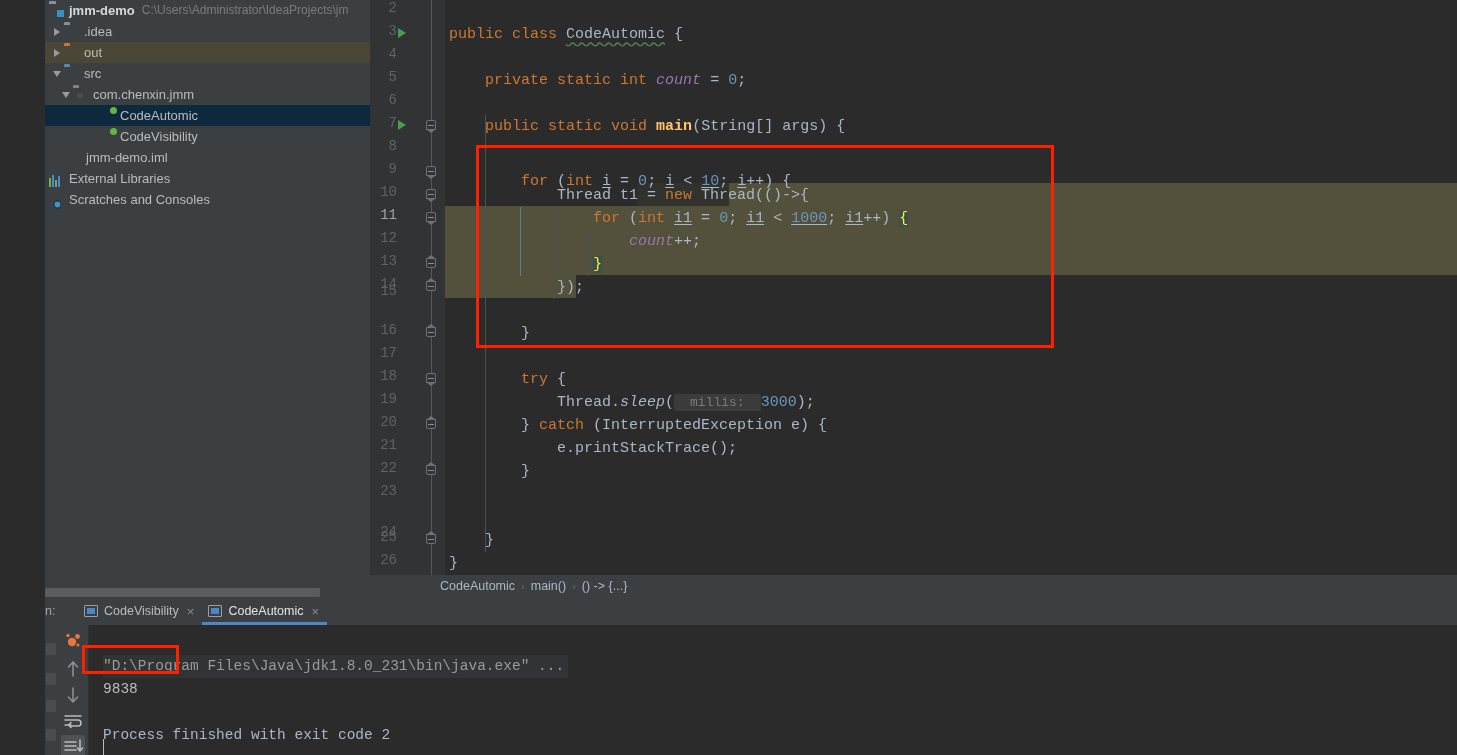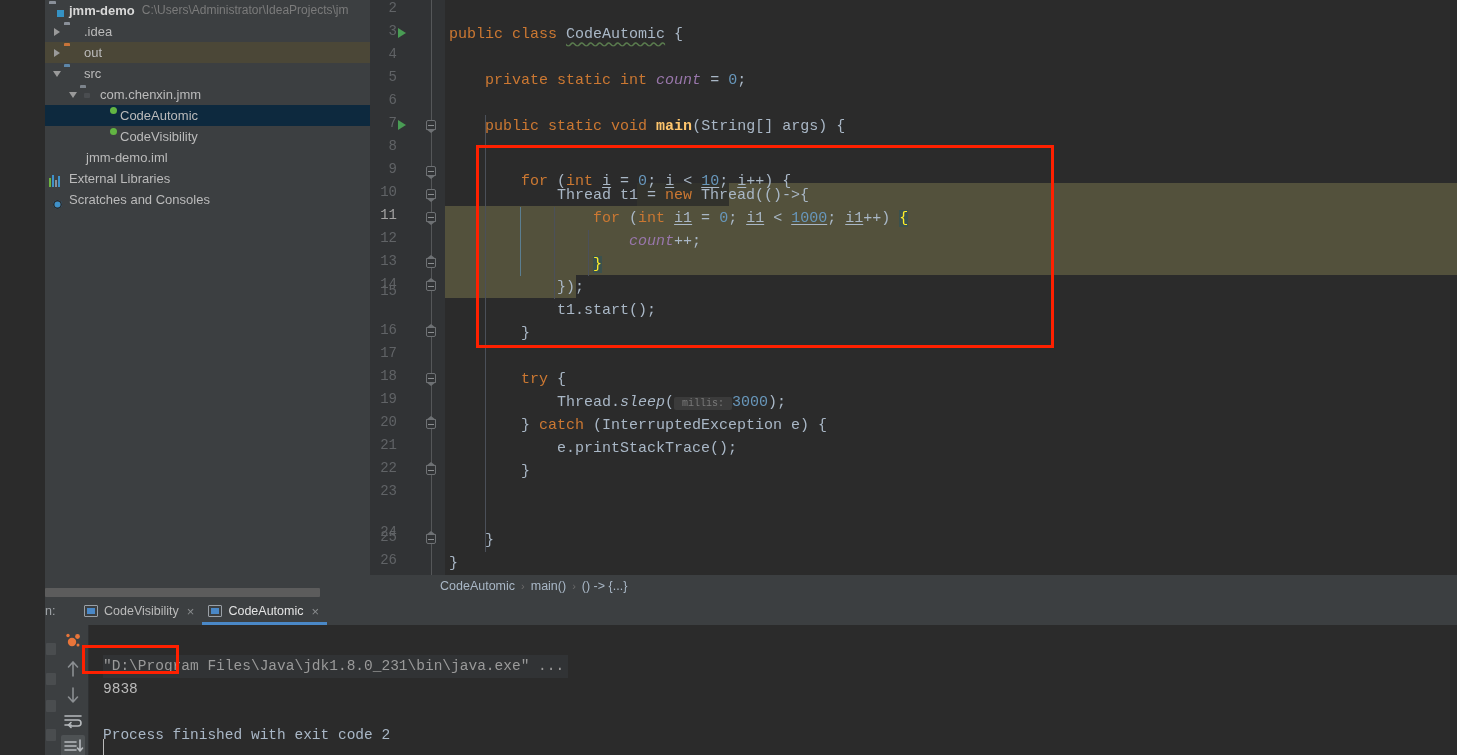--- a/index.html
+++ b/index.html
@@ -246,22 +246,22 @@
   .kw  { color: #cc7832; }
   .num { color: #6897bb; }
   .fld { color: #9876aa; font-style: italic; }
   .mth { color: #ffc66d; }
   .typ { color: #a9b7c6; }
   .stat{ color: #a9b7c6; font-style: italic; }
   .hintparam {
     color: #7a7a7a;
     background: #3b3b3b;
     border-radius: 2px;
-    padding: 1px 8px;
-    font-size: 10px;
+    padding: 1px 16px;
+    font-size: 13px;
   }
   .brace-match {
     color: #ffef28;
     background: #3b514d;
   }
   .wavy {
     text-decoration: underline;
     text-decoration-style: wavy;
     text-decoration-color: #808000;
     text-underline-offset: 3px;
@@ -441,21 +441,21 @@
       <span class="tree-icon"><span class="ic-folder orange"></span></span>
       <span class="tree-label">out</span>
     </div>
 
     <div class="tree-row" style="padding-left:4px;">
       <span class="arrow expanded"></span>
       <span class="tree-icon"><span class="ic-folder"></span></span>
       <span class="tree-label">src</span>
     </div>
 
-    <div class="tree-row" style="padding-left:20px;">
+    <div class="tree-row" style="padding-left:13px;">
       <span class="arrow expanded"></span>
       <span class="tree-icon"><span class="ic-folder pkg"></span></span>
       <span class="tree-label">com.chenxin.jmm</span>
     </div>
 
     <div class="tree-row selected" style="padding-left:55px;">
       <span class="tree-icon"><span class="ic-class"></span></span>
       <span class="tree-label">CodeAutomic</span>
     </div>
 
@@ -603,21 +603,20 @@
       <div class="code-line" style="top:184px; left:4px;">            Thread t1 = <span class="kw">new</span> Thread(()-&gt;{</div>
 
       <div class="code-line" style="top:207px; left:4px;">                <span class="kw">for</span> (<span class="kw">int</span> <span class="udl">i1</span> = <span class="num">0</span>; <span class="udl">i1</span> &lt; <span class="num udl wavy">1000</span>; <span class="udl">i1</span>++) <span class="brace-match">{</span></div>
 
       <div class="code-line" style="top:230px; left:4px;">                    <span class="fld">count</span>++;</div>
 
       <div class="code-line" style="top:253px; left:4px;">                <span class="brace-match">}</span></div>
 
       <div class="code-line" style="top:276px; left:4px;">            });</div>
 
-      <div class="code-line" style="top:299px; left:4px;">            t1.start();</div>
 
       <div class="code-line" style="top:322px; left:4px;">        }</div>
 
       <div class="code-line" style="top:345px;"></div>
 
       <div class="code-line" style="top:368px; left:4px;">        <span class="kw">try</span> {</div>
 
       <div class="code-line" style="top:391px; left:4px;">            Thread.<span class="stat">sleep</span>(<span class="hintparam">millis:</span><span class="num">3000</span>);</div>
 
       <div class="code-line" style="top:414px; left:4px;">        } <span class="kw">catch</span> (InterruptedException e) {</div>

